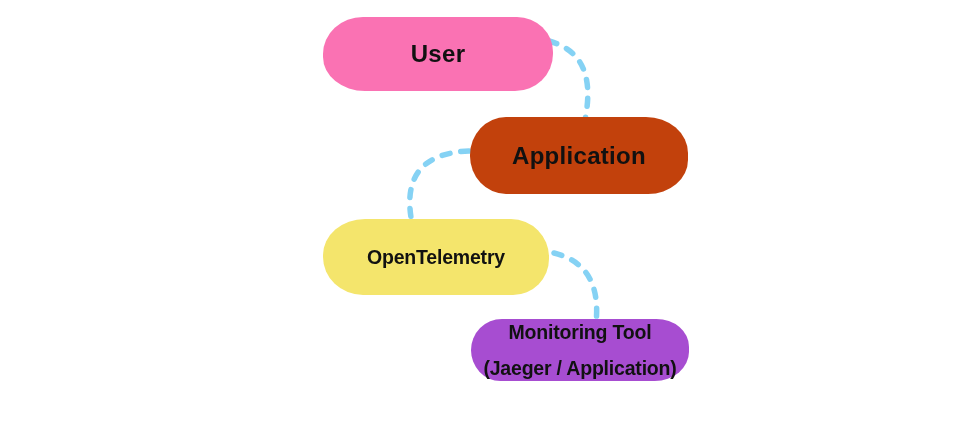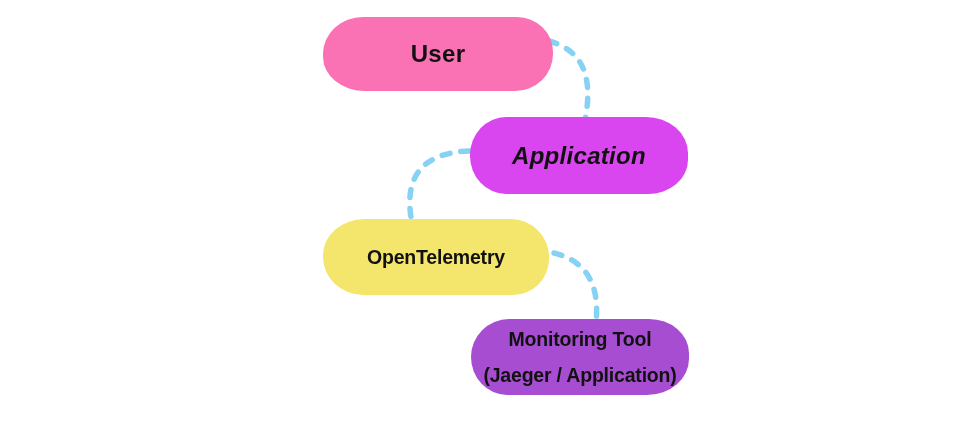--- a/index.html
+++ b/index.html
@@ -63,21 +63,21 @@
     left: 323px; top: 219px;
     width: 226px; height: 76px;
     border-radius: 42px 38px 36px 40px / 36px 38px 36px 38px;
     font-size: 19.5px;
     line-height: 24px;
     letter-spacing: -0.2px;
     gap: 28px;
   }
   .node-monitoring-tool {
     left: 471px; top: 319px;
-    width: 218px; height: 76px;
+    width: 218px; height: 62px;
     border-radius: 38px 40px 42px 36px / 38px 34px 36px 38px;
     font-size: 19.5px;
     line-height: 24px;
     letter-spacing: -0.2px;
     gap: 12px;
   }
 </style>
 </head>
 <body>
 
@@ -87,21 +87,21 @@
     <path class="connector" d="M 549 41 C 581 50, 594 74, 585 120" stroke="#85D2F4"></path>
     <path class="connector" d="M 469 151 C 421 153, 403 178, 412 223" stroke="#85D2F4"></path>
     <path class="connector" d="M 554 253 C 586 261, 600 284, 596 323" stroke="#85D2F4"></path>
   </svg>
 
   <div class="node node-user" style="background: rgb(250, 114, 179);">
     <span class="line">User</span>
 
   </div>
 
-  <div class="node node-application" style="background: #d946ef; font-style: italic;">
+  <div class="node node-application" style="background: #c2410c;">
     <span class="line">Application</span>
 
   </div>
 
   <div class="node node-otel-collector" style="background: rgb(244, 229, 108);">
     <span class="line">OpenTelemetry</span>
   </div>
 
   <div class="node node-monitoring-tool" style="background: rgb(167, 77, 209);">
     <span class="line">Monitoring Tool</span>

